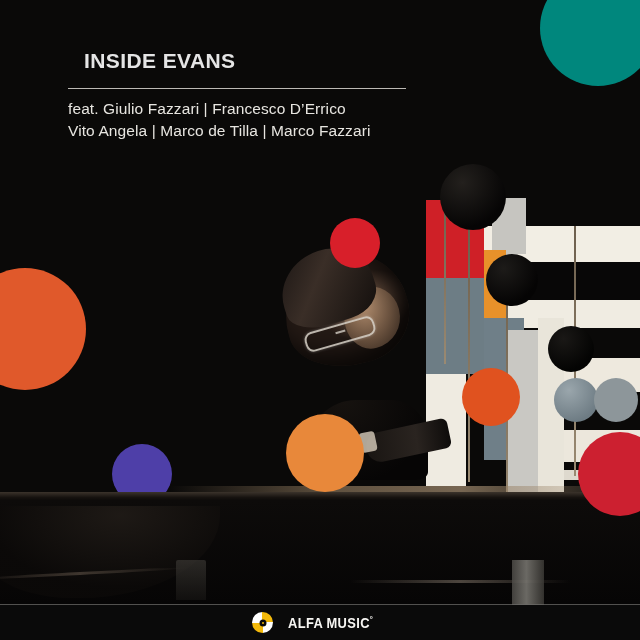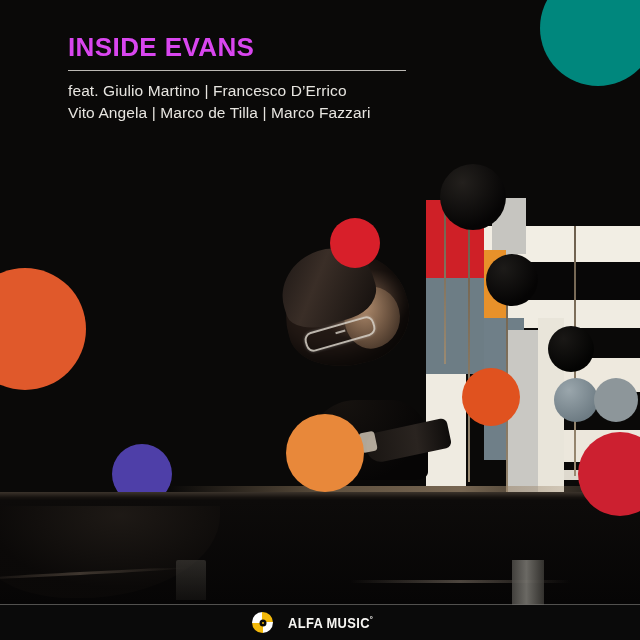--- a/index.html
+++ b/index.html
@@ -136,22 +136,22 @@
   }
   .bench-hint{
     position:absolute;left:176px;top:560px;width:30px;height:40px;
     background:linear-gradient(to bottom,#46433e,#1a1816);
     opacity:.55;border-radius:2px 2px 0 0;
   }
 
   
   .textblock{position:absolute;left:68px;top:34px;width:380px;}
   .title{
-    font-size:26px;font-weight:700;letter-spacing:.4px;color:#d946ef;
-    margin:0;line-height:1.05;
+    font-size:21px;font-weight:700;letter-spacing:.4px;color:#e5e5e5;
+    margin:16px;line-height:1.05;
   }
   .rule{height:1px;background:#cfcdc8;margin:9px 0 9px 0;width:338px;opacity:.9;}
   .artist{
     font-size:21px;font-weight:700;color:#f4f2ee;margin:0 0 13px 0;line-height:1.1;
   }
   .feat{
     font-size:15.5px;font-weight:400;color:#e7e5e0;line-height:1.42;margin:0;
     letter-spacing:.1px;
   }
 
@@ -247,21 +247,21 @@
     <div class="piano-leg"></div>
     <div class="bench-hint"></div>
   </div>
 
   <div class="dot dot-orange-big"></div>
   <div class="dot dot-red-right"></div>
 
   <div class="textblock">
     <h1 class="title">INSIDE EVANS</h1>
     <div class="rule"></div>
-    <p class="feat">feat.  Giulio Martino | Francesco D’Errico</p>
+    <p class="feat">feat.  Giulio Fazzari | Francesco D’Errico</p>
     <p class="feat">Vito Angela | Marco de Tilla | Marco Fazzari</p>
   </div>
 
   <div class="footer-rule"></div>
   <div class="footer">
     <div class="logo-disc"></div>
     <div class="logo-text"><span>ALFA MUSIC</span><sup>°</sup></div>
   </div>
 
 </div>

